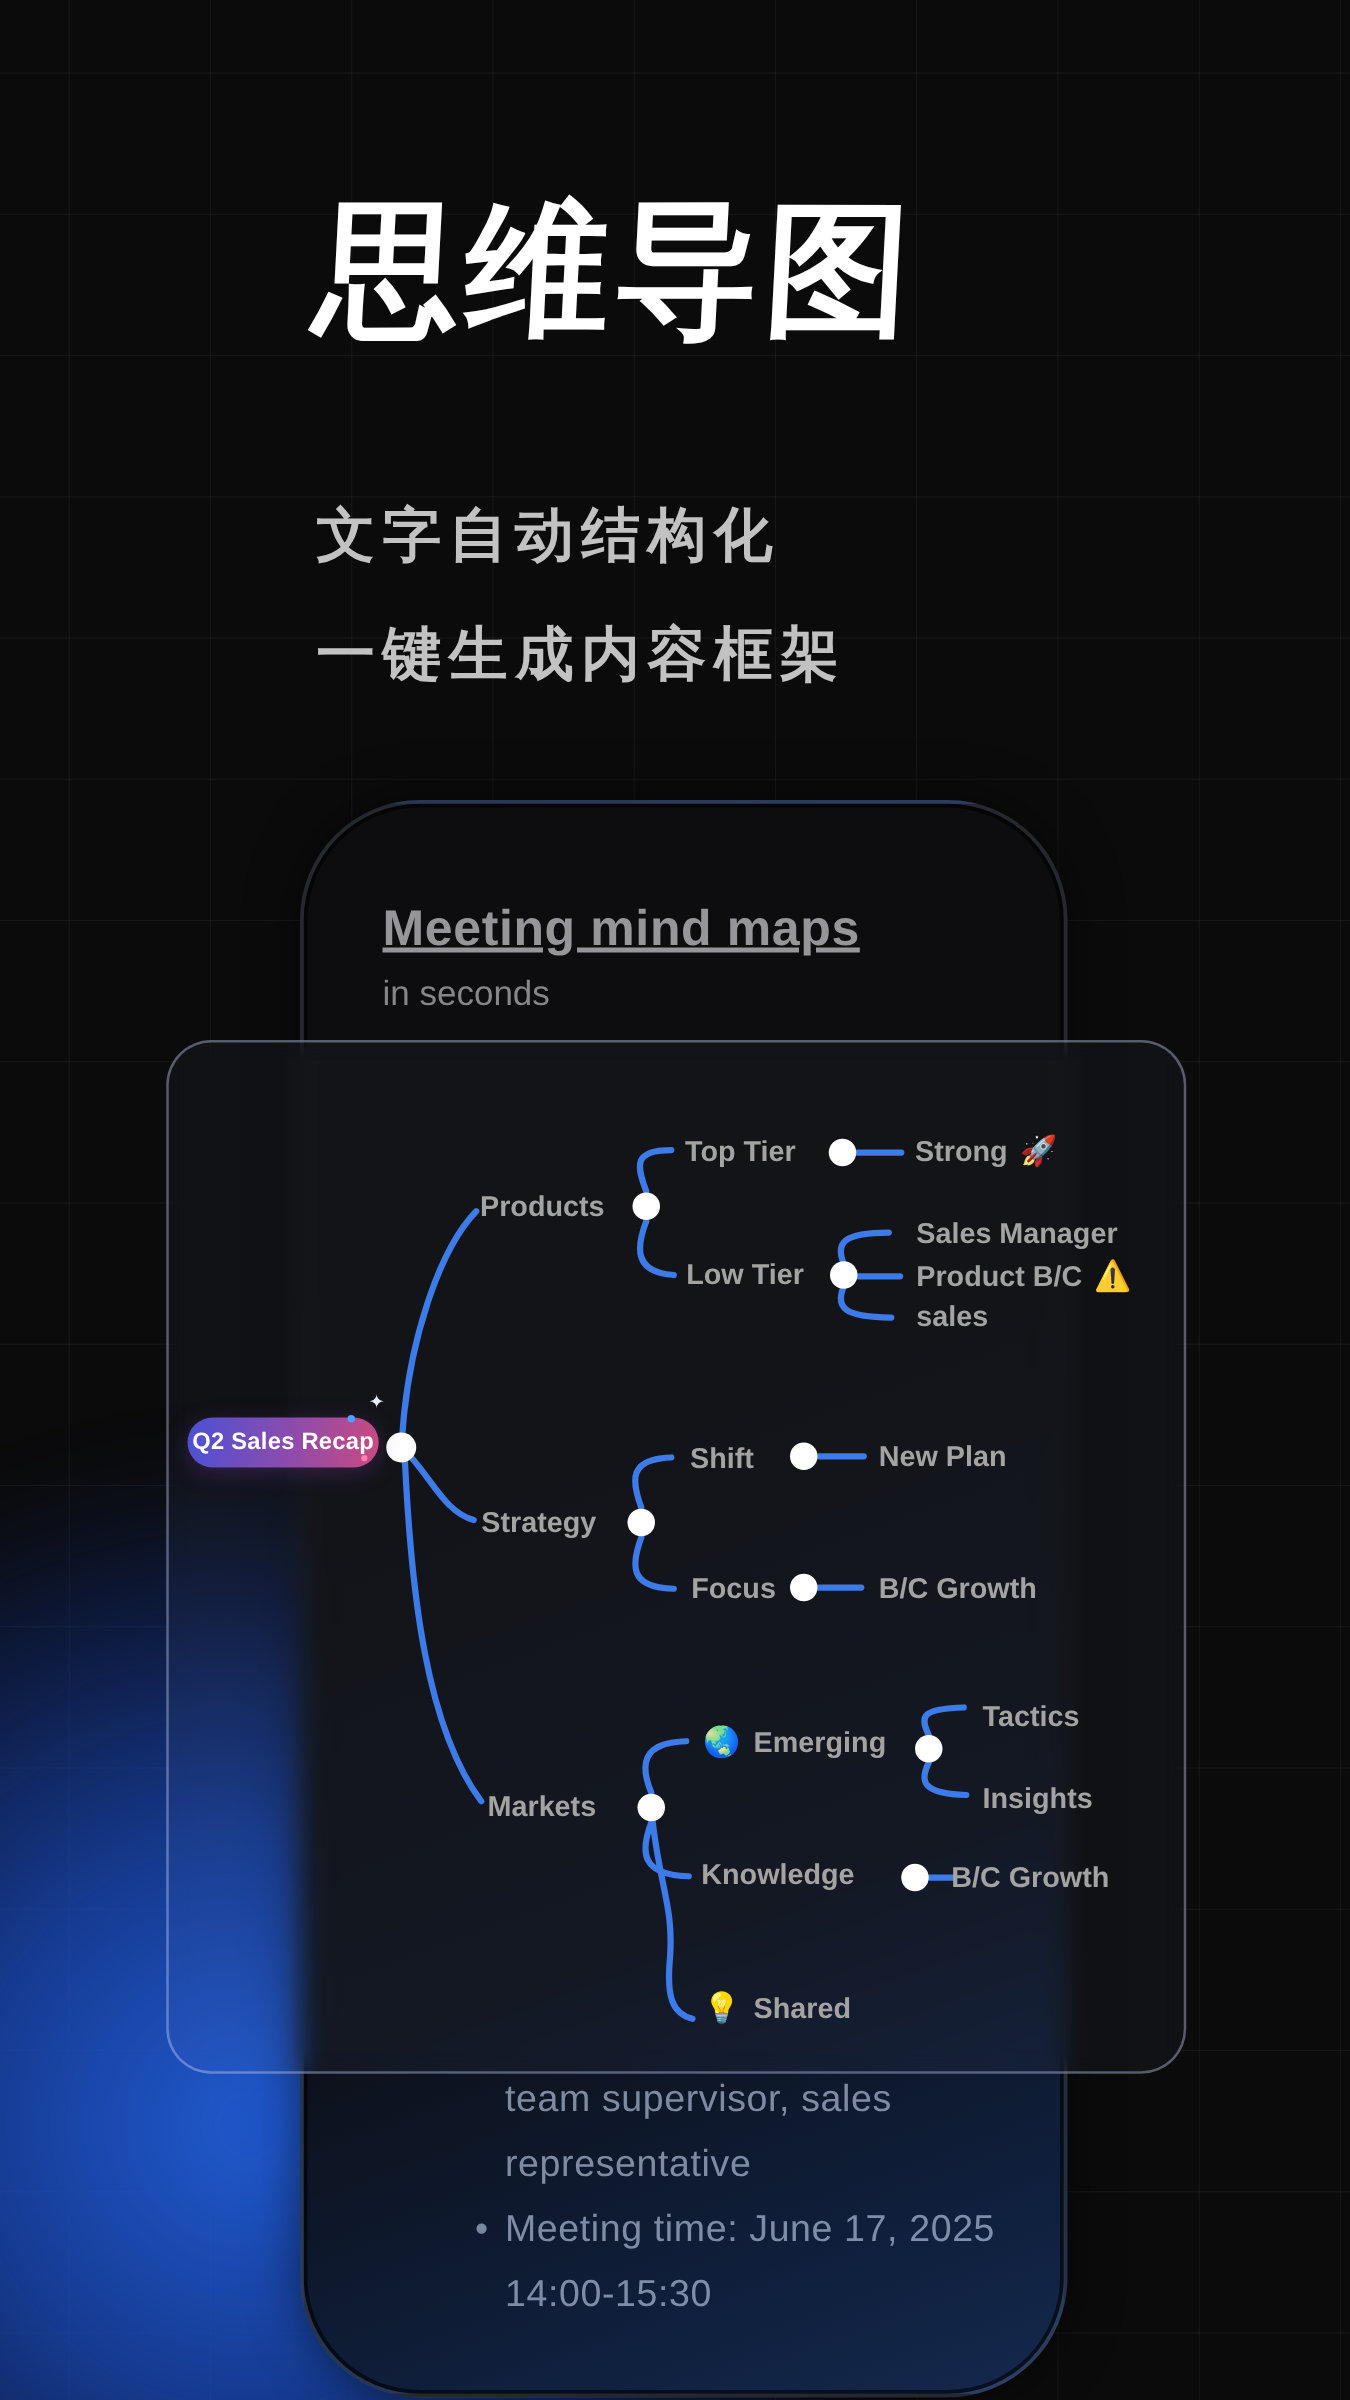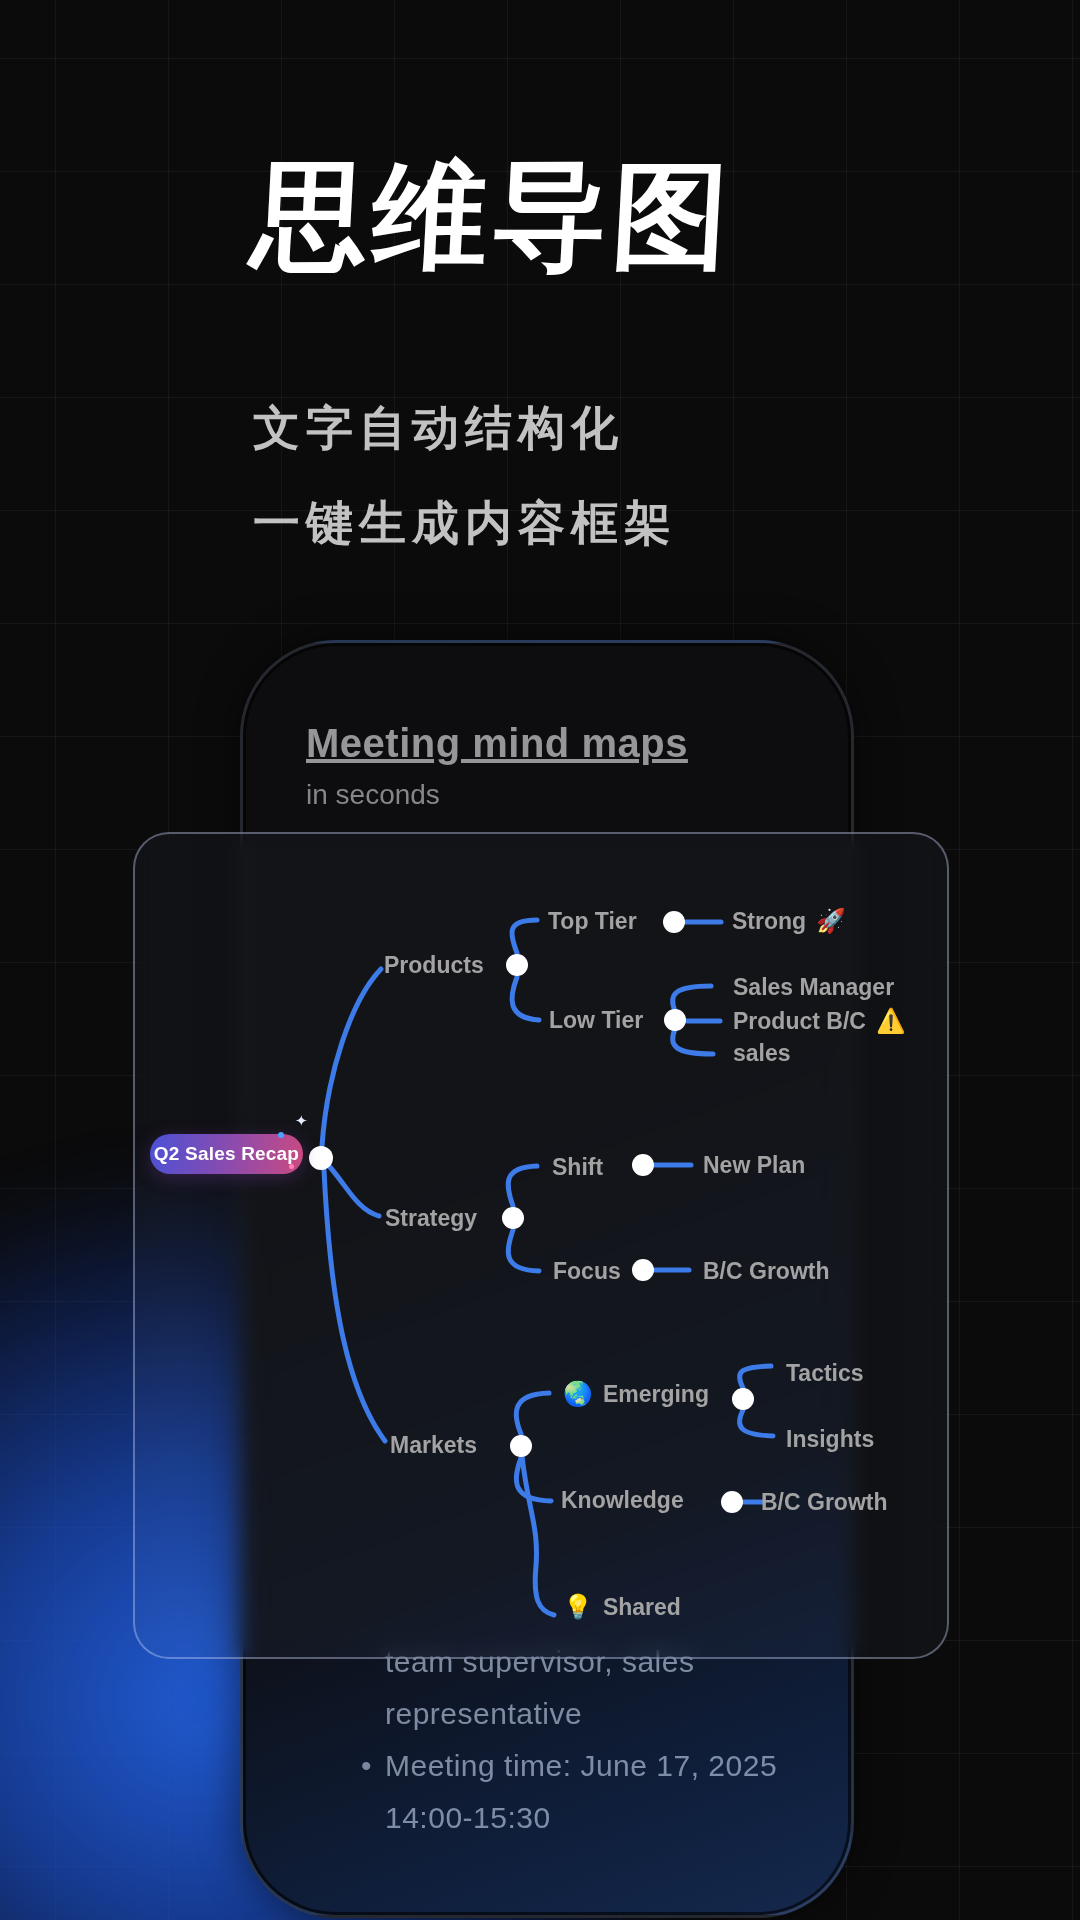--- a/index.html
+++ b/index.html
@@ -34,21 +34,21 @@
   .phone{position:absolute;left:240px;top:640px;width:608px;height:1272px;z-index:2;
     border-radius:96px;
     background:linear-gradient(160deg,#0d0d0f 40%,#0d111b 68%,#0f1f3c 88%,#15294e 100%);
     border:3px solid rgba(170,185,215,0.16);
     box-shadow:inset 0 0 0 3px rgba(0,0,0,0.6), 0 0 40px rgba(0,0,0,0.5);}
   .phone-heading{position:absolute;left:63px;top:78px;font-size:40px;font-weight:700;
     color:#96969a;letter-spacing:0.5px;text-decoration:underline;}
   .phone-subheading{position:absolute;left:63px;top:136px;font-size:28px;font-weight:400;
     color:#85858a;}
   .notes{position:absolute;left:0;top:1002px;width:100%;}
-  .note-row{display:flex;height:52px;align-items:flex-start;}
+  .note-row{display:flex;height:52px;align-items:flex-end;margin-left:19px;}
   .note-bullet{width:24px;margin-left:118px;font-size:30px;color:rgba(195,210,235,0.6);}
   .note-text{font-size:30px;color:rgba(195,210,235,0.62);letter-spacing:0.5px;}
 
   
   .card{position:absolute;left:133px;top:832px;width:812px;height:823px;z-index:4;
     border-radius:36px;
     background:rgba(140,160,200,0.05);
     border:2px solid rgba(205,215,250,0.38);
     backdrop-filter:blur(10px);
     -webkit-backdrop-filter:blur(10px);}

